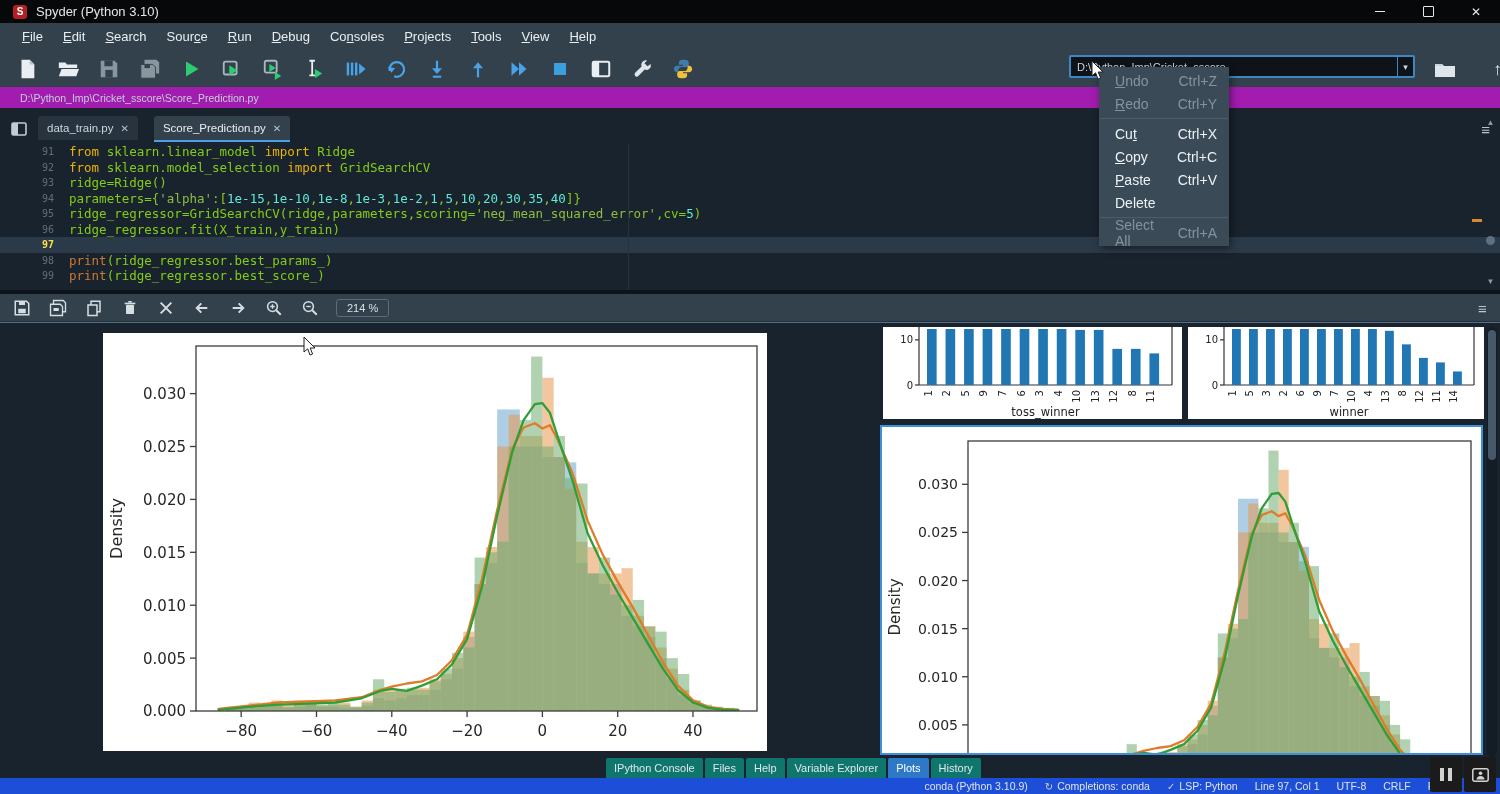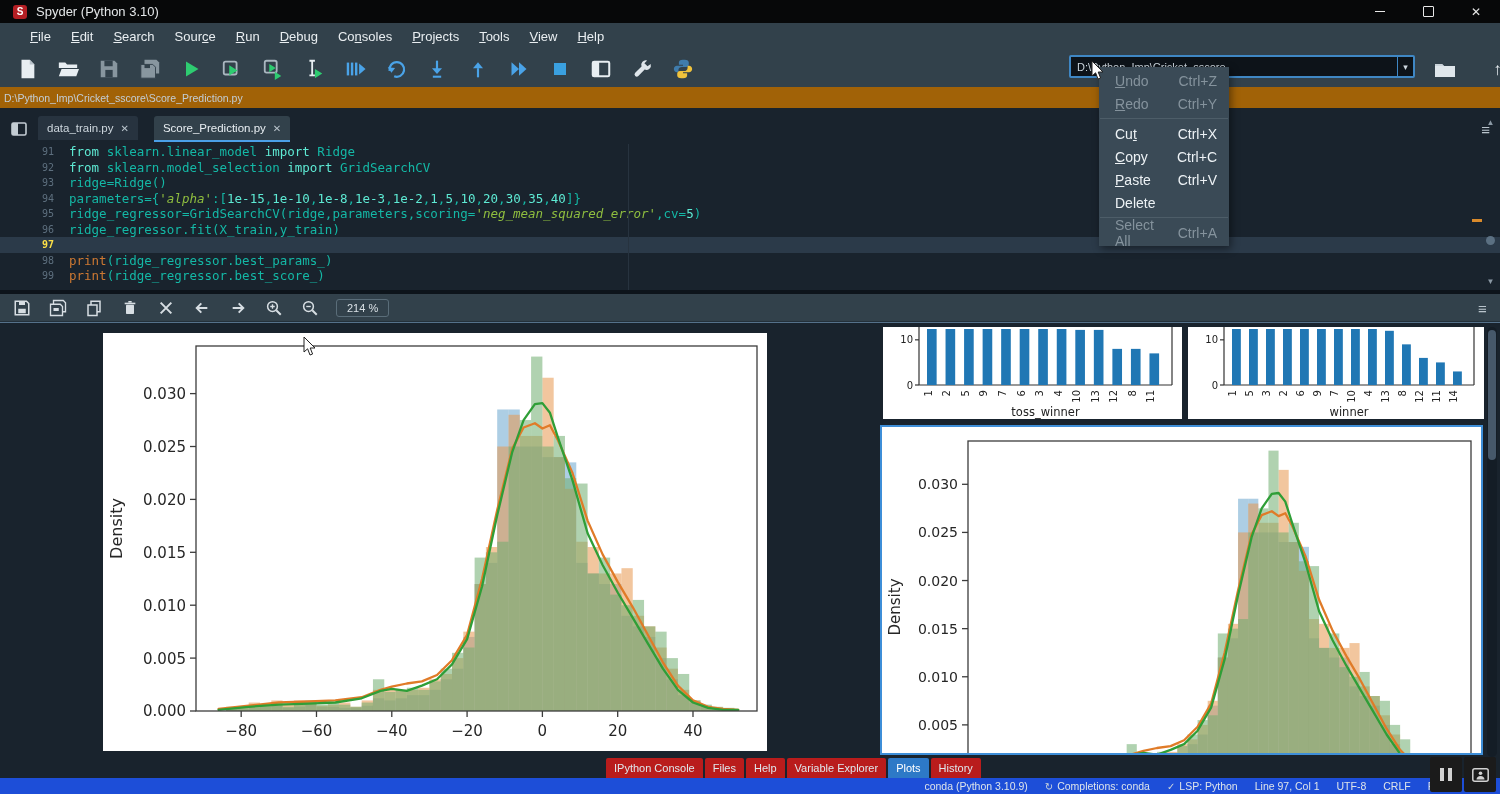--- a/index.html
+++ b/index.html
@@ -8,50 +8,50 @@
   .abs{position:absolute}
   
   .titlebar{left:0;top:0;width:1500px;height:23px;background:#070809;display:flex;align-items:center;color:#e3e6e8;font-size:13px}
   .spyder-logo{width:14px;height:14px;margin:0 9px 0 13px;background:#b41f24;border-radius:3px;color:#fff;
                font-size:10px;font-weight:bold;display:flex;align-items:center;justify-content:center}
   .winbtns{margin-left:auto;display:flex;height:23px}
   .winbtn{width:48px;display:flex;align-items:center;justify-content:center;color:#e8e8e8;font-size:12px}
   .maxglyph{width:9px;height:9px;border:1.3px solid #e8e8e8;border-radius:1px}
   .minglyph{width:10px;height:0;border-top:1.4px solid #e8e8e8}
   
-  .menubar{left:0;top:23px;width:1500px;height:27px;background:#32414B;display:flex;align-items:center;padding-left:20px;box-sizing:border-box}
+  .menubar{left:0;top:23px;width:1500px;height:27px;background:#32414B;display:flex;align-items:center;padding-left:12px;box-sizing:border-box}
   .menu-item{padding:3px 10px;color:#e9eef1;font-size:13px}
   .menu-item u{text-decoration:underline}
   
   .toolbar{left:0;top:50px;width:1500px;height:37px;background:#32414B;display:flex;align-items:center;box-sizing:border-box;padding-left:6px}
   .tbtn{width:33px;height:30px;display:flex;align-items:center;justify-content:center;margin:0 4px;border-radius:3px}
   .workdir{position:absolute;left:1069px;top:5px;width:346px;height:23px;background:#0d1319;border:2px solid #3f87c4;
            border-radius:2px;box-sizing:border-box;display:flex;align-items:center;color:#ccd6de;font-size:11px;overflow:hidden}
   .workdir .val{padding-left:6px;white-space:nowrap}
   .workdir .dd{margin-left:auto;width:15px;align-self:stretch;border-left:1px solid #3f87c4;display:flex;align-items:center;justify-content:center;color:#cdd7df;font-size:9px}
   .tb-right{position:absolute;left:1424px;top:5px;display:flex;align-items:center;gap:12px}
   .upglyph{color:#e8eef2;font-size:17px;font-weight:bold}
   
-  .pathbar{left:0;top:87px;width:1500px;height:21px;background:#a16207;display:flex;align-items:center;color:#c3ced7;font-size:10.5px;padding-left:4px;box-sizing:border-box}
+  .pathbar{left:0;top:87px;width:1500px;height:21px;background:#a21caf;display:flex;align-items:center;color:#c3ced7;font-size:10.5px;padding-left:20px;box-sizing:border-box}
   
   .editor{left:0;top:108px;width:1500px;height:182px;background:#19232D}
   .tabstrip{position:absolute;left:0;top:7px;width:1500px;height:27px;display:flex;align-items:flex-end}
   .browse-tabs{width:22px;height:20px;margin:0 8px 3px 8px;display:flex;align-items:center;justify-content:center}
   .etab{height:24px;display:flex;align-items:center;padding:0 9px;margin-right:16px;background:#27333f;color:#cdd6dd;font-size:11.5px;border-radius:3px 3px 0 0}
   .etab.active{background:#32414b;color:#e8eef2;border-bottom:2px solid #4ba0e8}
   .etab .x{margin-left:7px;font-size:10px;color:#b9c4cc}
   .hamburger{color:#b9c4cc;font-size:15px}
   .codearea{position:absolute;left:0;top:36px;width:1500px;height:146px;font-family:"DejaVu Sans Mono",monospace;font-size:12.5px}
   .edgeline{position:absolute;left:628px;top:0;width:1px;height:146px;background:#27333f}
   .code-line{height:15.5px;line-height:15.5px;display:flex;white-space:pre}
   .code-line.current{background:#2b3a49}
   .gut{width:54px;text-align:right;color:#5d6f7e;font-size:10px;flex:none}
   .code-line.current .gut{color:#fde047;font-weight:bold}
   .ctext{padding-left:15px}
-  .tok-k{color:#5eead4}.tok-d{color:#14b8a6}.tok-s{color:#8fbe3f;font-style:italic}.tok-n{color:#5eead4}.tok-b{color:#cd7832}
+  .tok-k{color:#eab308}.tok-d{color:#84cc16}.tok-s{color:#8fbe3f;}.tok-n{color:#5eead4}.tok-b{color:#cd7832}
   .escroll{position:absolute;left:1484px;top:10px;width:13px;height:168px}
   .escroll .arr{color:#8b99a5;font-size:8px;text-align:center;width:13px}
   .escroll .thumb{position:absolute;left:2px;top:118px;width:9px;height:9px;border-radius:50%;background:#5b7082}
   .emarker{position:absolute;left:1472px;top:111px;width:10px;height:3px;background:#d98a2b}
   
   .splitter{left:0;top:290px;width:1500px;height:4px;background:#0d141b}
   .ptoolbar{left:0;top:294px;width:1500px;height:28px;background:#32414B;display:flex;align-items:center;padding-left:4px;box-sizing:border-box;border-bottom:1px solid #23303a}
   .pbtn{width:30px;height:24px;display:flex;align-items:center;justify-content:center;margin:0 3px;color:#d7dee3}
   .zoomlevel{margin-left:8px;border:1px solid #5a6d79;border-radius:3px;color:#d9e0e5;font-size:11px;padding:2px 10px}
   .p-ham{position:absolute;left:1478px;top:300px}
@@ -64,21 +64,21 @@
   .pscroll .thumb2{position:absolute;left:1px;top:3px;width:8px;height:130px;border-radius:4px;background:#46586a}
   
   .ctxmenu{left:1099px;top:67px;width:130px;background:#3a4a56;box-shadow:2px 3px 8px rgba(0,0,0,.45);padding:2px 0;z-index:50}
   .ctx-item{height:23px;display:flex;align-items:center;padding:0 12px 0 16px;font-size:14px;color:#edf2f5}
   .ctx-item.disabled{color:#85939d}
   .ctx-item .sc{margin-left:auto;padding-left:18px}
   .ctx-sep{height:1px;background:#4d5d68;margin:3px 1px}
   .ctx-item u{text-decoration:underline}
   
   .btabs{left:606px;top:757px;height:21px;display:flex;align-items:flex-end;gap:2px}
-  .btab{height:20px;display:flex;align-items:center;padding:0 8px;background:#b91c1c;color:#dfe7ec;font-size:11px;border-radius:2px 2px 0 0}
+  .btab{height:20px;display:flex;align-items:center;padding:0 8px;background:#0f766e;color:#dfe7ec;font-size:11px;border-radius:2px 2px 0 0}
   .btab.active{background:#2d79c7;color:#fff}
   .statusbar{left:0;top:778px;width:1500px;height:16px;background:#1d4ed8;display:flex;align-items:center;justify-content:flex-end;padding-right:55px;box-sizing:border-box;gap:17px}
   .sitem{color:#dde4ea;font-size:10.5px;display:flex;align-items:center;gap:4px}
   .sitem .ic{font-size:10px;color:#cdd6dc}
   
   .overlaybtns{left:1430px;top:757px;display:flex;gap:2px;z-index:60}
   .obtn{width:32px;height:35px;background:#1b1b1b;display:flex;align-items:center;justify-content:center;color:#d2d2d2;border-radius:2px}
   .pauseglyph{display:flex;gap:4px}.pauseglyph i{display:block;width:4px;height:13px;background:#d2d2d2}
   .cursor{z-index:70;pointer-events:none}
 </style>

